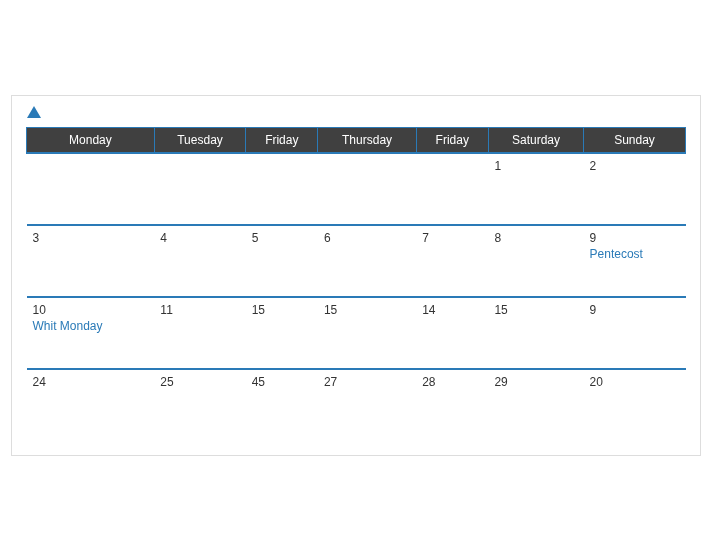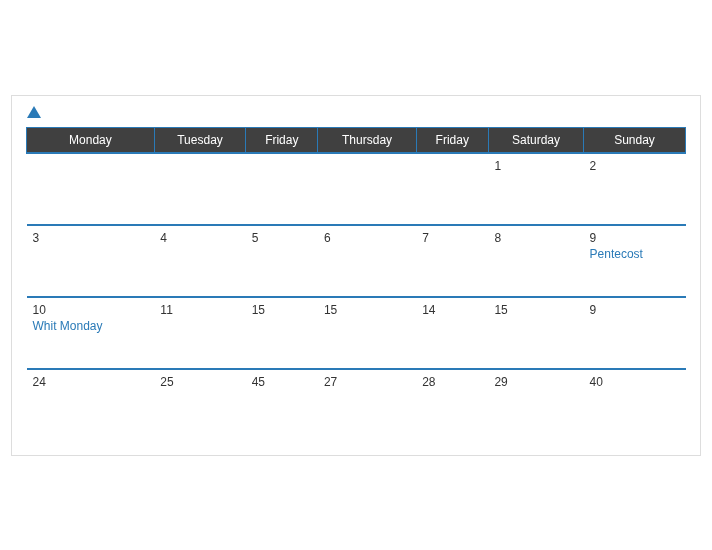--- a/index.html
+++ b/index.html
@@ -206,18 +206,18 @@
           <td>
             <span class="day-number">27</span>
           </td>
           <td>
             <span class="day-number">28</span>
           </td>
           <td>
             <span class="day-number">29</span>
           </td>
           <td>
-            <span class="day-number">40</span>
+            <span class="day-number">20</span>
           </td>
         </tr>
       </tbody>
   </table>
 </div>
 
 </body></html>

